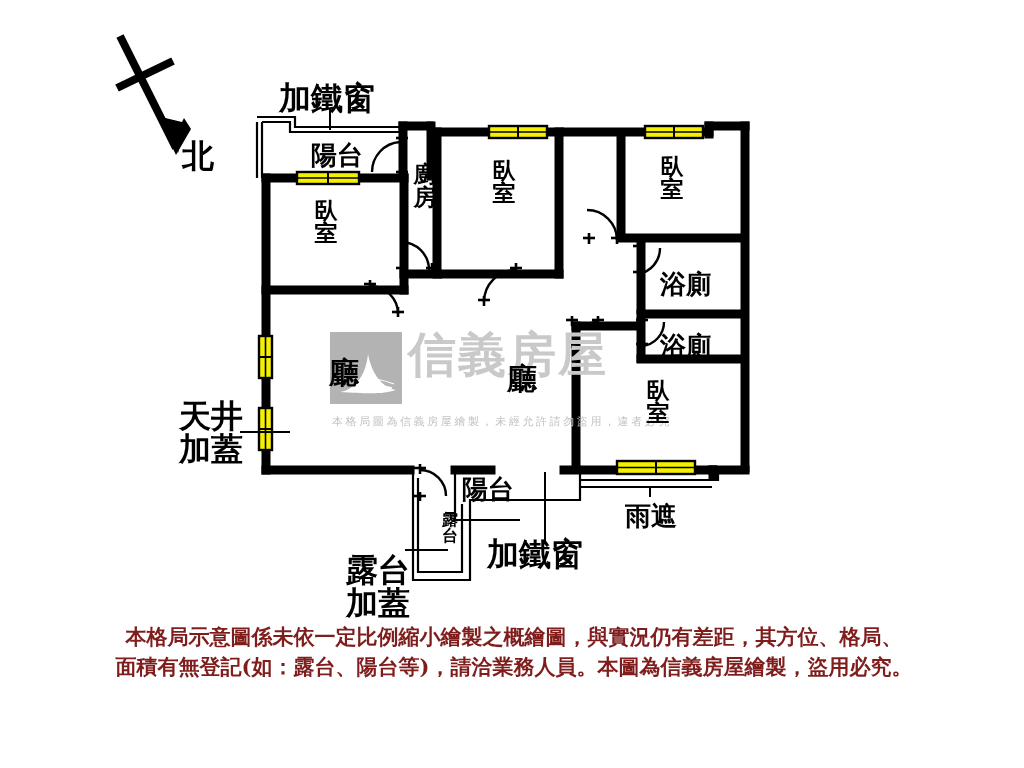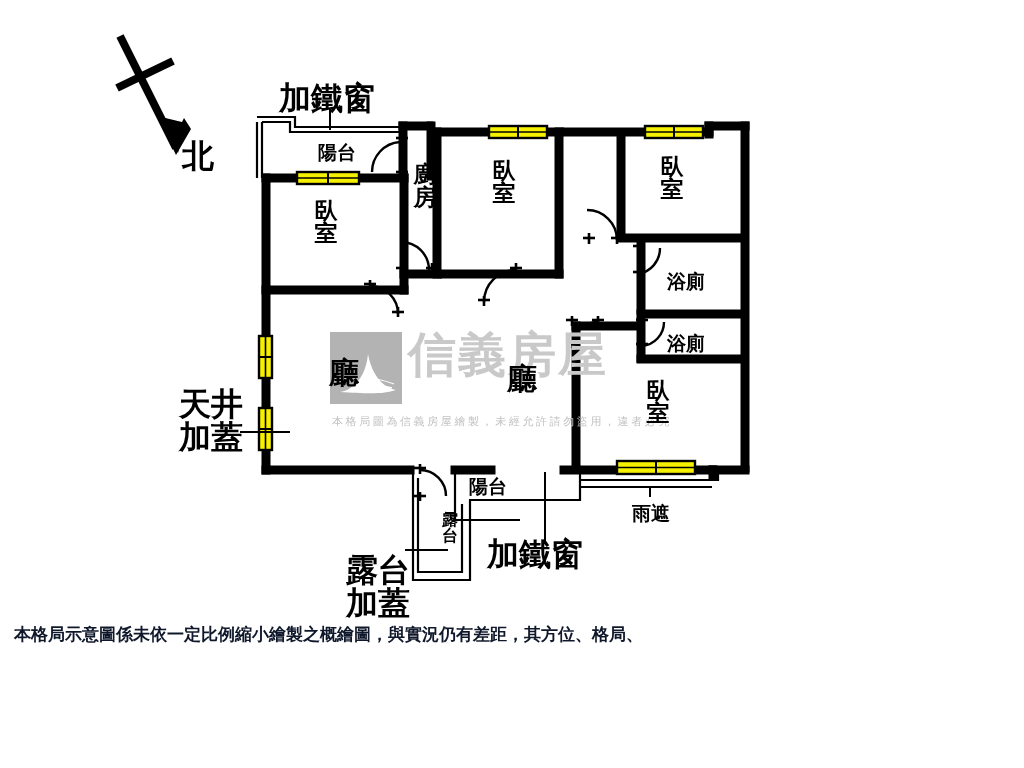--- a/index.html
+++ b/index.html
@@ -28,35 +28,35 @@
     position: absolute;
     color: #000;
     font-family: "DejaVu Serif", "Liberation Serif", serif;
     font-weight: 700;
     line-height: 1.02;
     white-space: pre;
     text-align: center;
   }
   .lbl.big   { font-size: 32px; }
   .lbl.room  { font-size: 23px; }
-  .lbl.med   { font-size: 19px; }
+  .lbl.med   { font-size: 26px; font-family: Liberation Serif, serif; }
   .lbl.small { font-size: 16px; }
 
   #disclaimer {
     position: absolute;
     left: 14px;
     top: 622px;
     width: 1000px;
     font-family: "DejaVu Serif", "Liberation Serif", serif;
-    font-size: 17px;
+    font-size: 21px;
     font-weight: 700;
-    color: #0f172a;
+    color: #7f1d1d;
     line-height: 1.42;
     letter-spacing: 0px;
-    text-align: left;
+    text-align: center;
   }
   #disclaimer div { white-space: pre; }
 
   
   #watermark {
     position: absolute;
     left: 330px;
     top: 330px;
     width: 380px;
     height: 110px;
@@ -323,28 +323,29 @@
 室</div>
     <div class="lbl med" style="left:656px; top:272px; width:60px;">浴廁</div>
     <div class="lbl med" style="left:656px; top:334px; width:60px;">浴廁</div>
     <div class="lbl room" style="left:636px; top:378px; width:44px;">臥
 室</div>
     <div class="lbl" style="left:320px; top:358px; width:48px; font-size:30px;">廳</div>
     <div class="lbl" style="left:498px; top:364px; width:48px; font-size:30px;">廳</div>
 
     <div class="lbl big" style="left:275px; top:82px; width:104px;">加鐵窗</div>
     <div class="lbl med" style="left:308px; top:143px; width:58px;">陽台</div>
-    <div class="lbl big" style="left:172px; top:388px; width:78px;">天井
+    <div class="lbl big" style="left:172px; top:400px; width:78px;">天井
 加蓋</div>
     <div class="lbl med" style="left:459px; top:477px; width:58px;">陽台</div>
     <div class="lbl small" style="left:434px; top:512px; width:32px;">露
 台</div>
     <div class="lbl big" style="left:339px; top:554px; width:78px;">露台
 加蓋</div>
     <div class="lbl big" style="left:483px; top:538px; width:104px;">加鐵窗</div>
     <div class="lbl med" style="left:622px; top:504px; width:58px;">雨遮</div>
   </div>
 
   <div id="disclaimer">
     <div>本格局示意圖係未依一定比例縮小繪製之概繪圖，與實況仍有差距，其方位、格局、</div>
+    <div>面積有無登記(如：露台、陽台等)，請洽業務人員。本圖為信義房屋繪製，盜用必究。</div>
   </div>
 
 </div>
 
 </body></html>

